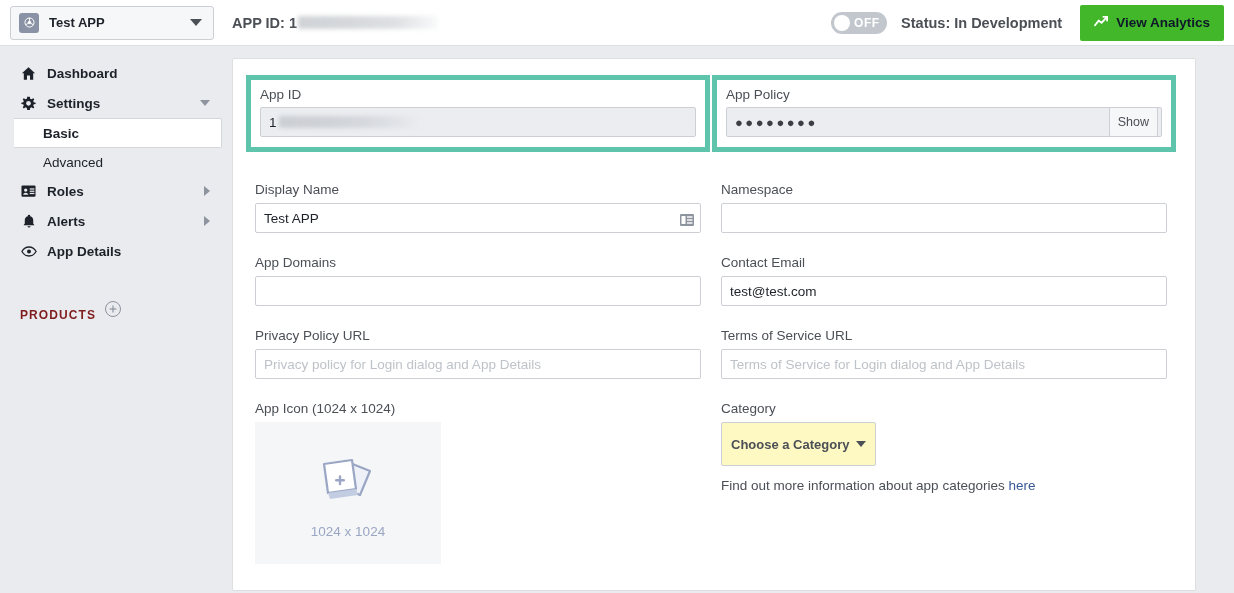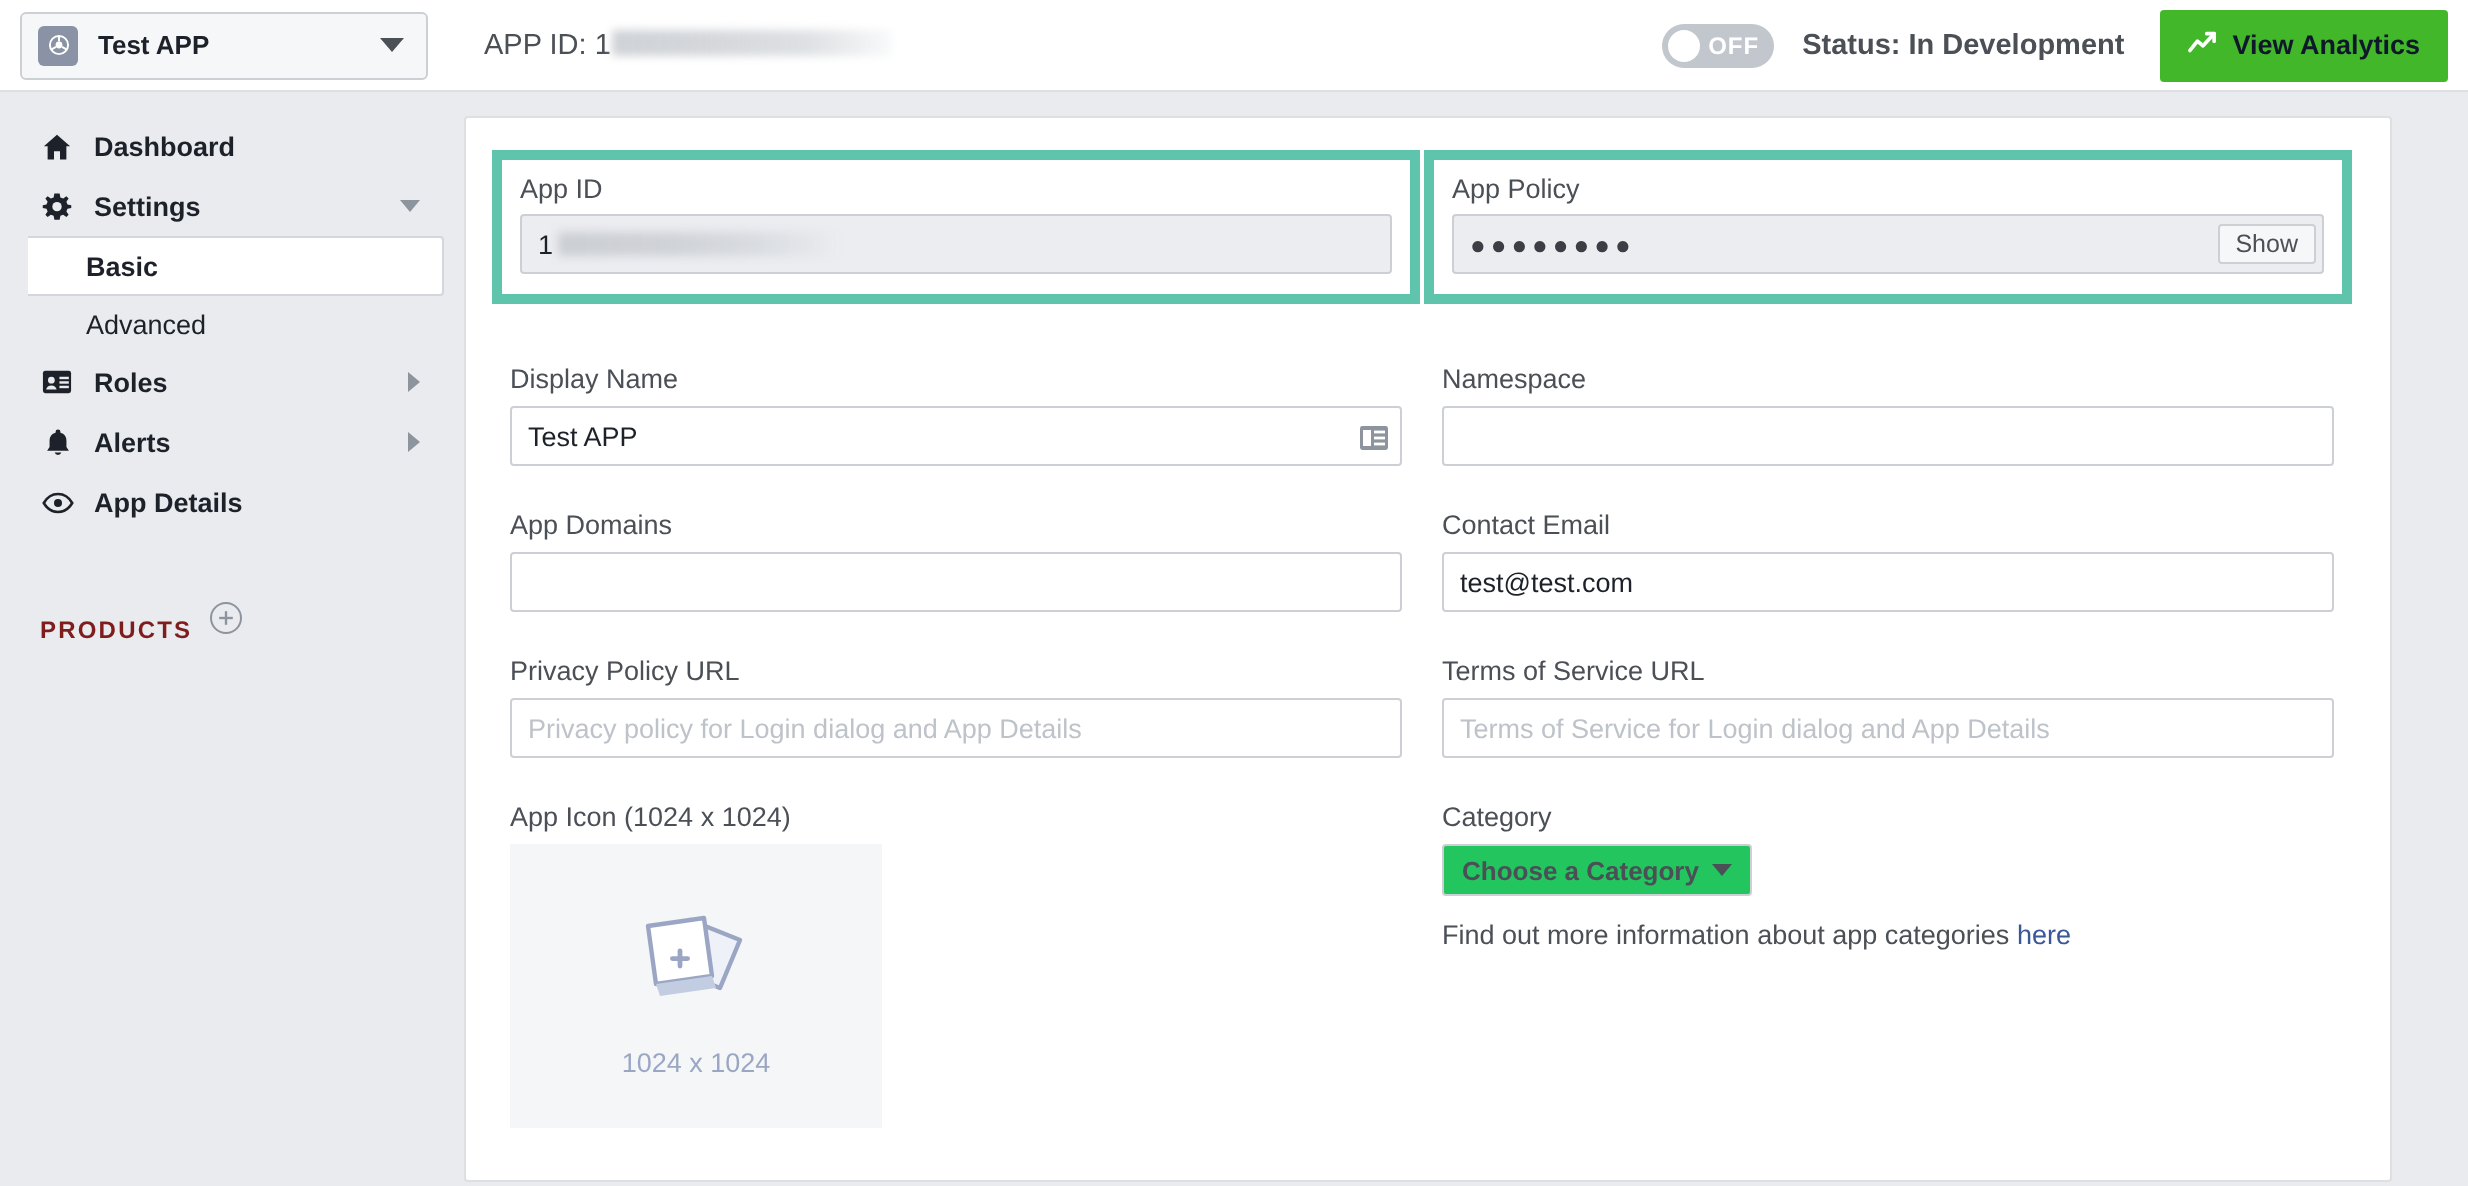--- a/index.html
+++ b/index.html
@@ -45,22 +45,22 @@
   }
   .caret-down {
     width: 0; height: 0;
     border-left: 6px solid transparent;
     border-right: 6px solid transparent;
     border-top: 7px solid #4b4f56;
     flex: 0 0 auto;
     margin-right: 3px;
   }
   .appid-label {
-    margin-left: 28px;
-    font-size: 14.5px; font-weight: normal;
+    margin-left: 18px;
+    font-size: 14.5px; font-weight: bold;
     color: #4b4f56;
     white-space: nowrap;
   }
   .appid-value { color: #4b4f56; }
   .appid-redacted {
     display: inline-block;
     width: 140px; height: 13px;
     vertical-align: -1px;
     margin-left: 1px;
     background: linear-gradient(90deg,
@@ -261,21 +261,21 @@
   }
   .secret-dots {
     flex: 1 1 auto;
     font-size: 13px;
     letter-spacing: 2.5px;
     color: #3b3f45;
     line-height: 1;
   }
   .show-btn {
     flex: 0 0 auto;
-    height: 20px;
+    height: 30px;
     background: #f6f7f9;
     border: 1px solid #ccd0d5;
     border-radius: 2px;
     font-size: 12.5px;
     font-family: "Liberation Sans", sans-serif;
     color: #4b4f56;
     padding: 0 8px;
     cursor: pointer;
   }
   .appid-blur-inner {
@@ -308,22 +308,22 @@
     align-items: center; justify-content: center;
     cursor: pointer;
     gap: 12px;
   }
   .icon-box-caption {
     font-size: 13.5px;
     color: #9aa6c4;
   }
 
   .cat-select {
-    height: 26px;
-    background: #22c55e;
+    height: 44px;
+    background: #fef9c3;
     border: 1px solid #ccd0d5;
     border-radius: 2px;
     font-size: 13px; font-weight: bold;
     font-family: "Liberation Sans", sans-serif;
     color: #4b4f56;
     padding: 0 9px;
     display: inline-flex; align-items: center; gap: 7px;
     cursor: pointer;
   }
   .cat-caret {

